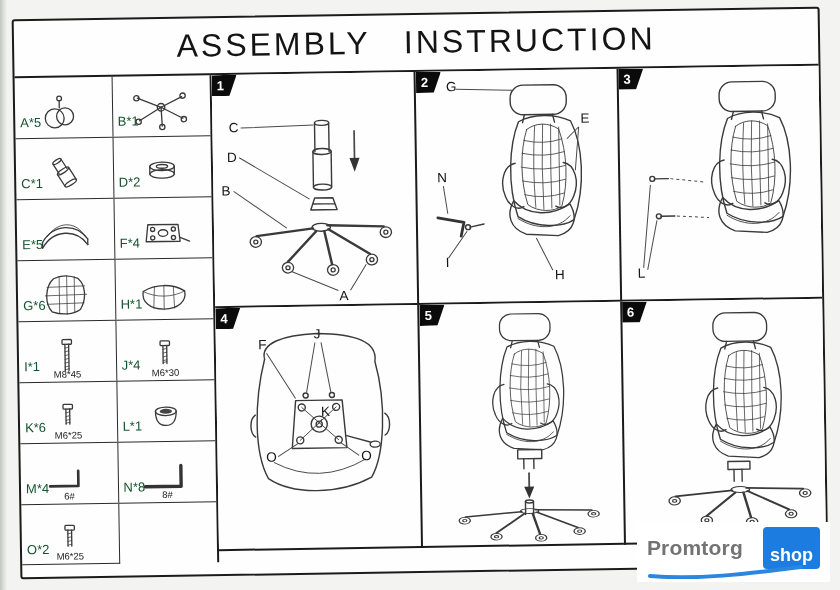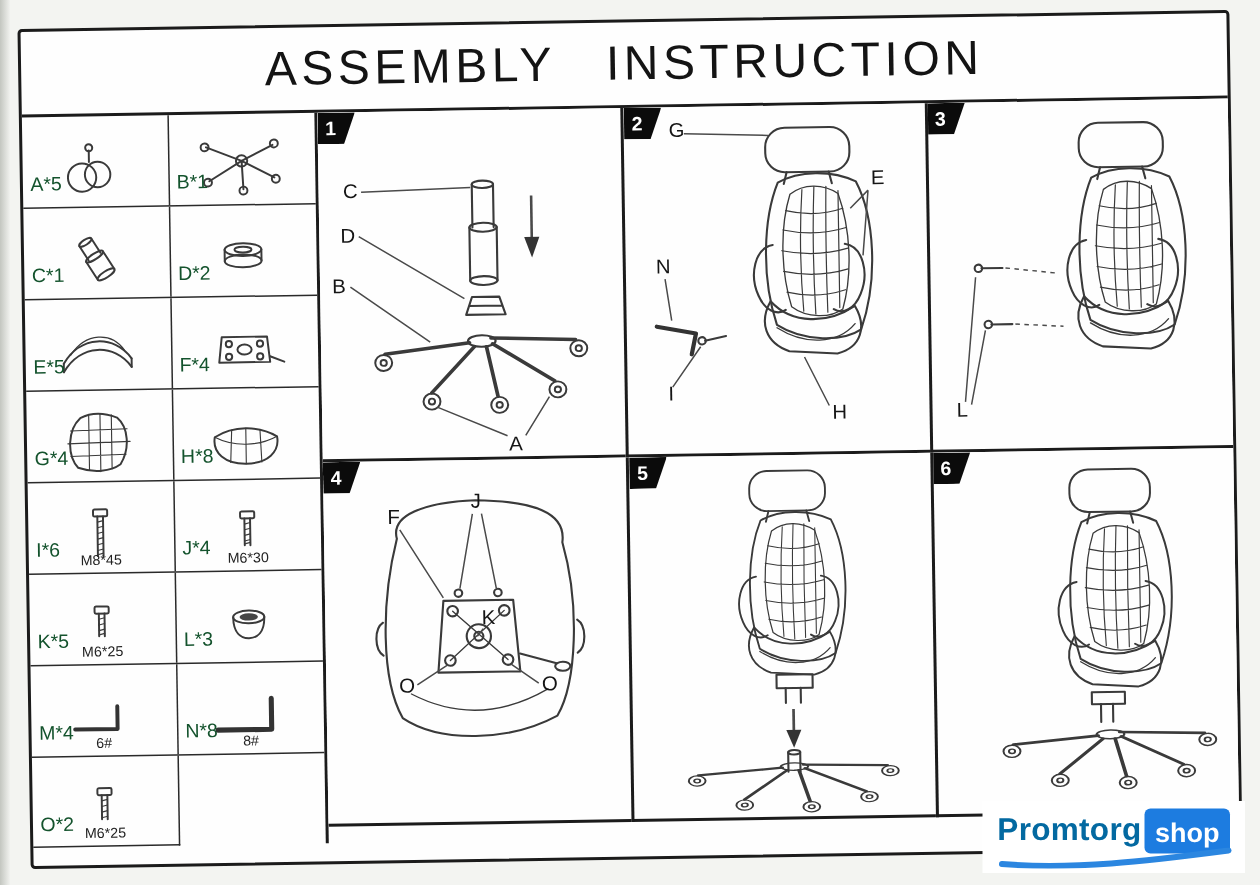--- a/index.html
+++ b/index.html
@@ -46,22 +46,22 @@
   .stepsvg{position:absolute;inset:0;width:100%;height:100%;}
   
   .ln{stroke:#3a3a3a;stroke-width:1.4;fill:none;stroke-linecap:round;stroke-linejoin:round;}
   .thin{stroke-width:0.9;}
   .lead{stroke:#4a4a4a;stroke-width:1;fill:none;}
   .dash{stroke-dasharray:3 3;}
   .key{stroke:#333;stroke-width:2.8;fill:none;stroke-linecap:round;stroke-linejoin:round;}
   .call{font-family:"Liberation Sans",sans-serif;font-size:13.5px;fill:#151515;}
   
   .logo{position:absolute;right:10px;bottom:8px;background:#fff;padding:5px 10px 13px 10px;z-index:5;display:flex;align-items:center;}
-  .logo-brand{font-weight:bold;font-size:21px;color:#0369a1;letter-spacing:0.2px;}
-  .logo-shop{font-weight:bold;font-size:18px;color:#fff;background:#1d7ce0;border-radius:4px;padding:6px 7px 3px 7px;margin-left:2px;}
+  .logo-brand{font-weight:bold;font-size:21px;color:#737373;letter-spacing:0.2px;}
+  .logo-shop{font-weight:bold;font-size:18px;color:#fff;background:#1d7ce0;border-radius:4px;padding:18px 7px 3px 7px;margin-left:20px;}
   .logo-swoosh{position:absolute;left:10px;bottom:3px;width:158px;height:14px;}
 </style>
 </head>
 <body>
 
 <svg width="0" height="0" style="position:absolute" aria-hidden="true">
   <defs>
     <symbol id="sym-chair" viewBox="0 0 140 170" preserveAspectRatio="none">
       <g stroke="#3a3a3a" stroke-width="1.4" fill="none" stroke-linecap="round" stroke-linejoin="round">
         <rect x="42" y="5" width="56" height="30" rx="13"></rect>
@@ -177,41 +177,41 @@
                 <circle cx="24" cy="27" r="2.2"></circle>
                 <circle cx="46" cy="27" r="2.2"></circle>
                 <ellipse cx="35" cy="22" rx="5" ry="3.5"></ellipse>
                 <line x1="53" y1="27" x2="63" y2="31"></line>
               </g>
           </svg>
         </div>
       </div>
       <div class="prow">
         <div class="cell c1">
-          <span class="plabel">G*4</span>
+          <span class="plabel">G*6</span>
           <svg class="picon" width="66" height="44" viewBox="0 0 70 46">
             <g class="ln">
                 <path d="M22,5 C13,13 12,31 20,40 C31,44 43,43 50,38 C57,27 56,12 48,5 C38,1 30,1 22,5 Z"></path>
             <path stroke-width="0.8" d="M28,3 L28,42 M36,2 L36,43 M44,3 L44,41 M15,14 L55,13 M13,23 L57,22 M15,32 L54,31"></path>
               </g>
           </svg>
         </div>
         <div class="cell">
-          <span class="plabel">H*8</span>
+          <span class="plabel">H*1</span>
           <svg class="picon" width="66" height="42" viewBox="0 0 70 44">
             <g class="ln">
                 <path d="M13,19 C11,30 20,38 35,38 C50,38 59,30 57,19 C44,11 26,11 13,19 Z"></path>
             <path stroke-width="0.8" d="M13,19 C26,26 44,26 57,19 M25,14 L24,37 M35,13 L35,38 M45,14 L46,37"></path>
               </g>
           </svg>
         </div>
       </div>
       <div class="prow">
         <div class="cell c1">
-          <span class="plabel">I*6</span>
+          <span class="plabel">I*1</span>
           <svg class="picon" width="66" height="40" viewBox="0 0 70 42">
             <g class="ln">
                 <rect x="30" y="3" width="10" height="5" rx="1"></rect>
                 <path d="M33,8 L33,36 M37,8 L37,36"></path>
             <path stroke-width="0.8" d="M33,12 L37,11 M33,16 L37,15 M33,20 L37,19 M33,24 L37,23 M33,28 L37,27 M33,32 L37,31 M33,35 L37,34"></path>
               </g>
           </svg>
           <span class="pnote">M8*45</span>
         </div>
         <div class="cell">
@@ -221,32 +221,32 @@
                 <rect x="30" y="6" width="10" height="5" rx="1"></rect>
                 <path d="M33,11 L33,30 M37,11 L37,30"></path>
             <path stroke-width="0.8" d="M33,15 L37,14 M33,19 L37,18 M33,23 L37,22 M33,27 L37,26 M33,29 L37,28"></path>
               </g>
           </svg>
           <span class="pnote">M6*30</span>
         </div>
       </div>
       <div class="prow">
         <div class="cell c1">
-          <span class="plabel">K*5</span>
+          <span class="plabel">K*6</span>
           <svg class="picon" width="66" height="40" viewBox="0 0 70 42">
             <g class="ln">
                 <rect x="30" y="7" width="10" height="5" rx="1"></rect>
                 <path d="M33,12 L33,28 M37,12 L37,28"></path>
             <path stroke-width="0.8" d="M33,16 L37,15 M33,20 L37,19 M33,24 L37,23 M33,27 L37,26"></path>
               </g>
           </svg>
           <span class="pnote">M6*25</span>
         </div>
         <div class="cell">
-          <span class="plabel">L*3</span>
+          <span class="plabel">L*1</span>
           <svg class="picon" width="66" height="40" viewBox="0 0 70 42">
             <path class="ln" d="M24,16 C24,27 29,31 35,31 C41,31 46,27 46,16"></path>
             <ellipse class="ln" cx="35" cy="16" rx="11" ry="4.5" fill="#eceae6"></ellipse>
             <ellipse cx="35" cy="16" rx="6.5" ry="2.6" fill="#454545"></ellipse>
           </svg>
         </div>
       </div>
       <div class="prow">
         <div class="cell c1">
           <span class="plabel">M*4</span>

